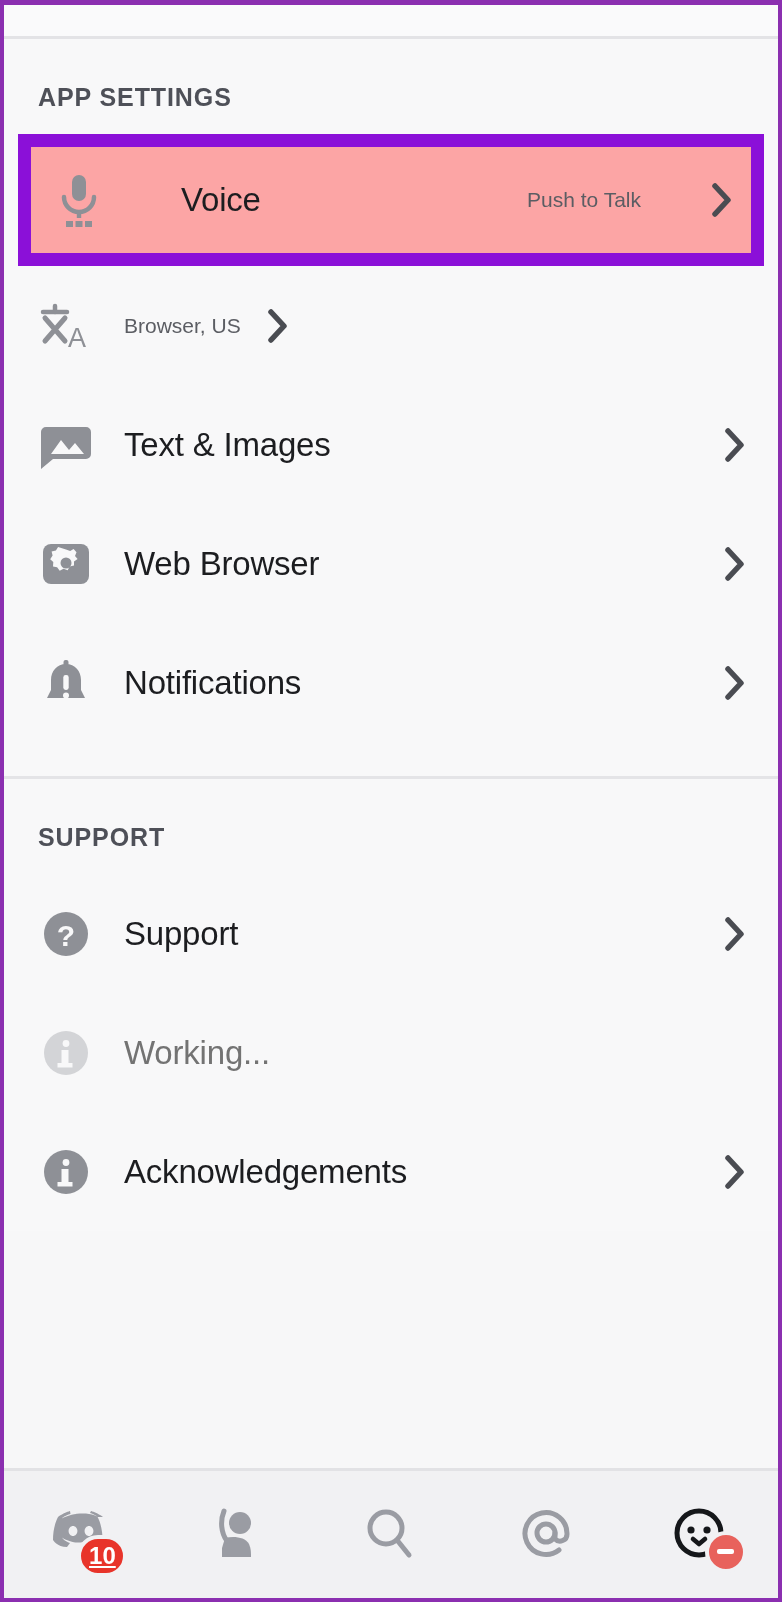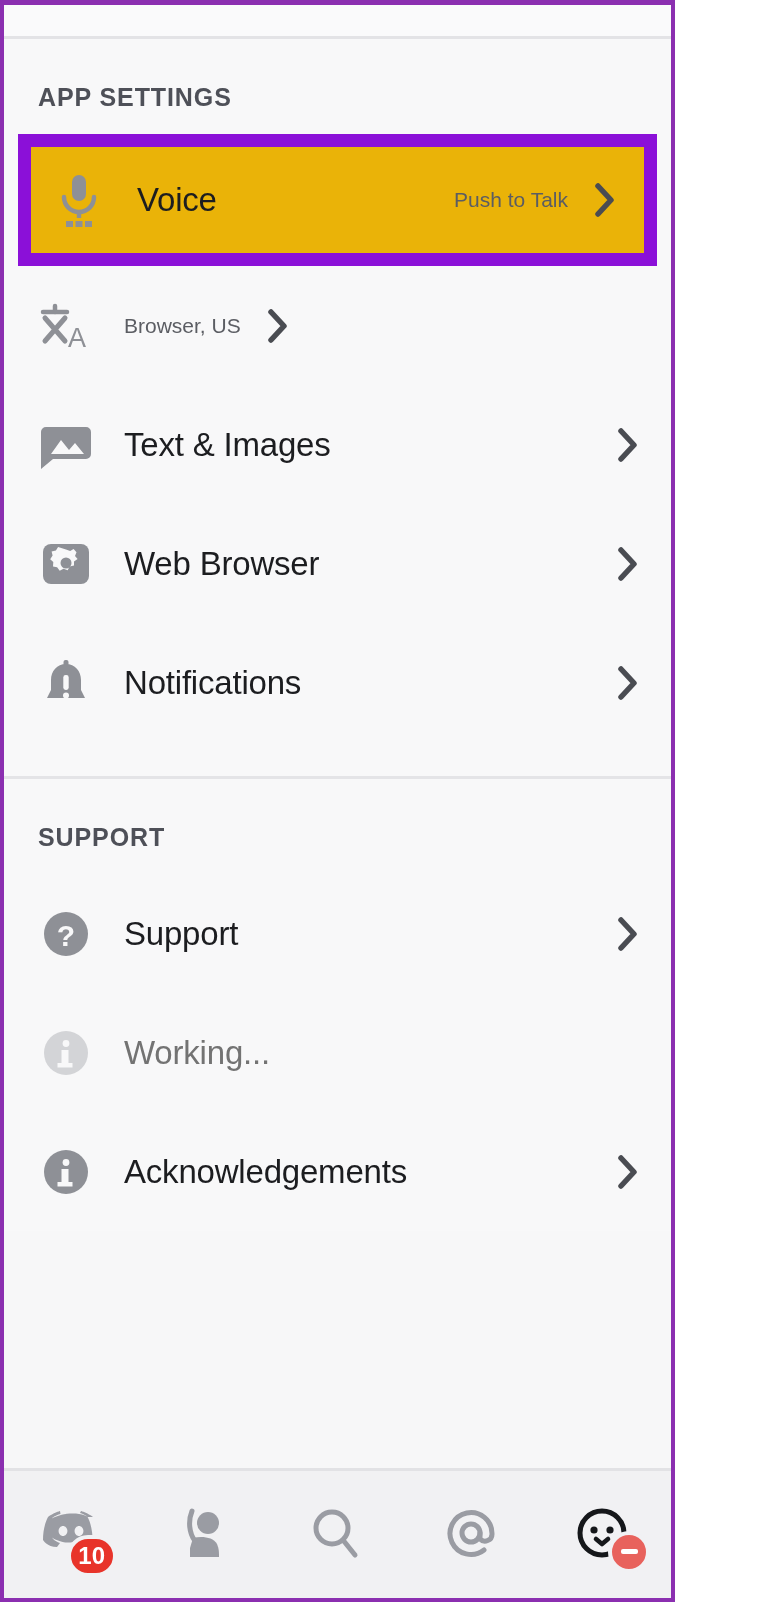--- a/index.html
+++ b/index.html
@@ -7,21 +7,21 @@
     padding: 0;
     background: #ffffff;
   }
   body {
     font-family: "Liberation Sans", sans-serif;
     -webkit-font-smoothing: antialiased;
   }
 
   #screen {
     position: relative;
-    width: 675px;
+    width: 782px;
     height: 1602px;
     background: #f7f7f8;
     box-sizing: border-box;
     border-left: 4px solid #8b2fb0;
     border-right: 4px solid #8b2fb0;
     border-top: 5px solid #8b2fb0;
     border-bottom: 4px solid #8b2fb0;
     overflow: hidden;
   }
 
@@ -95,23 +95,24 @@
   
   .highlight-wrap {
     position: relative;
     margin: 0 14px 0 14px;
     border: 13px solid #8b10d8;
     background: #fafafb;
     box-sizing: border-box;
   }
   .highlight-wrap .row {
     padding-left: 20px;
-    padding-right: 26px;
+    padding-right: 16px;
     height: 106px;
-    background: #eab308;
+    background: #fca5a5;
+    gap: 44px;
   }
 
   .group-divider {
     height: 3px;
     background: #e4e4e7;
     width: 100%;
     margin-top: 34px;
   }
 
   
@@ -147,20 +148,21 @@
     border-radius: 999px;
     min-width: 28px;
     height: 34px;
     padding: 0 7px;
     font-size: 24px;
     font-weight: bold;
     display: flex;
     align-items: center;
     justify-content: center;
     line-height: 1;
+    text-decoration: underline;
   }
   .dnd-badge {
     position: absolute;
     left: 64px;
     top: 46px;
     width: 34px;
     height: 34px;
     border-radius: 50%;
     background: #e8625c;
     border: 4px solid #f1f1f3;

